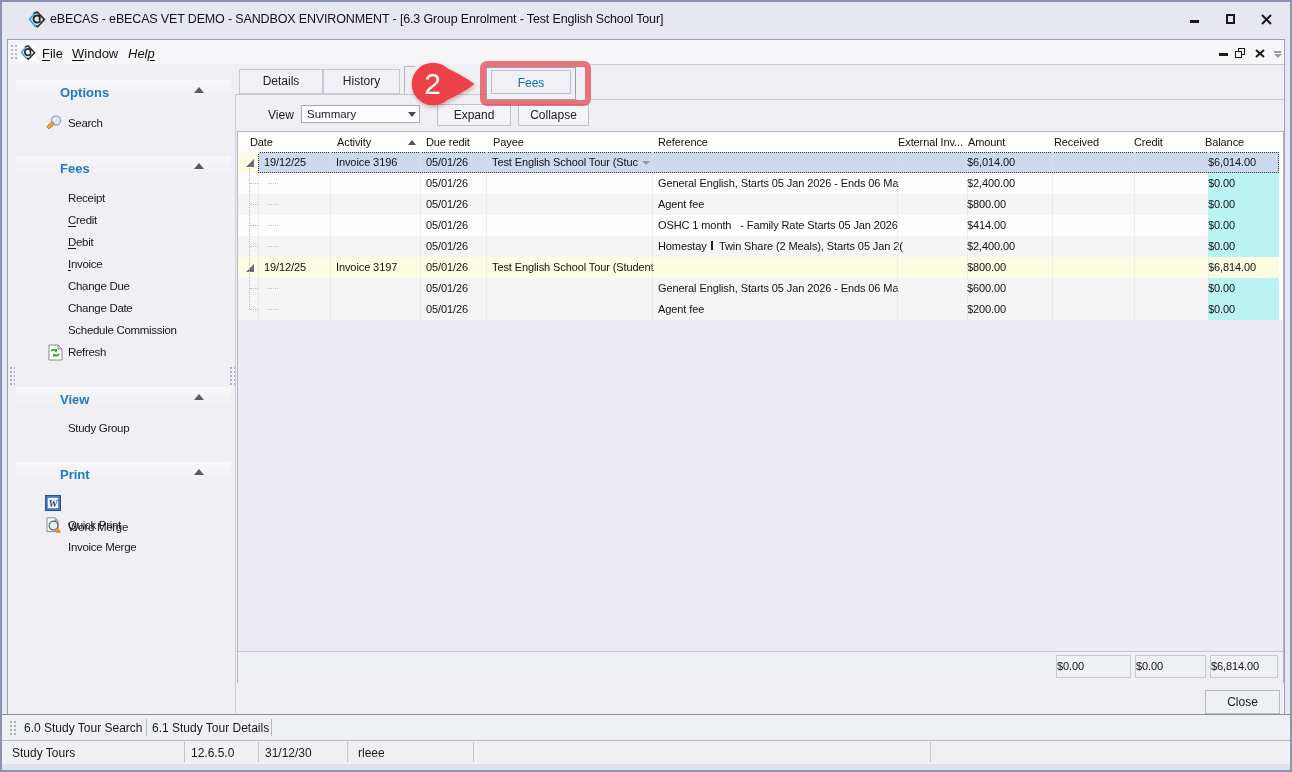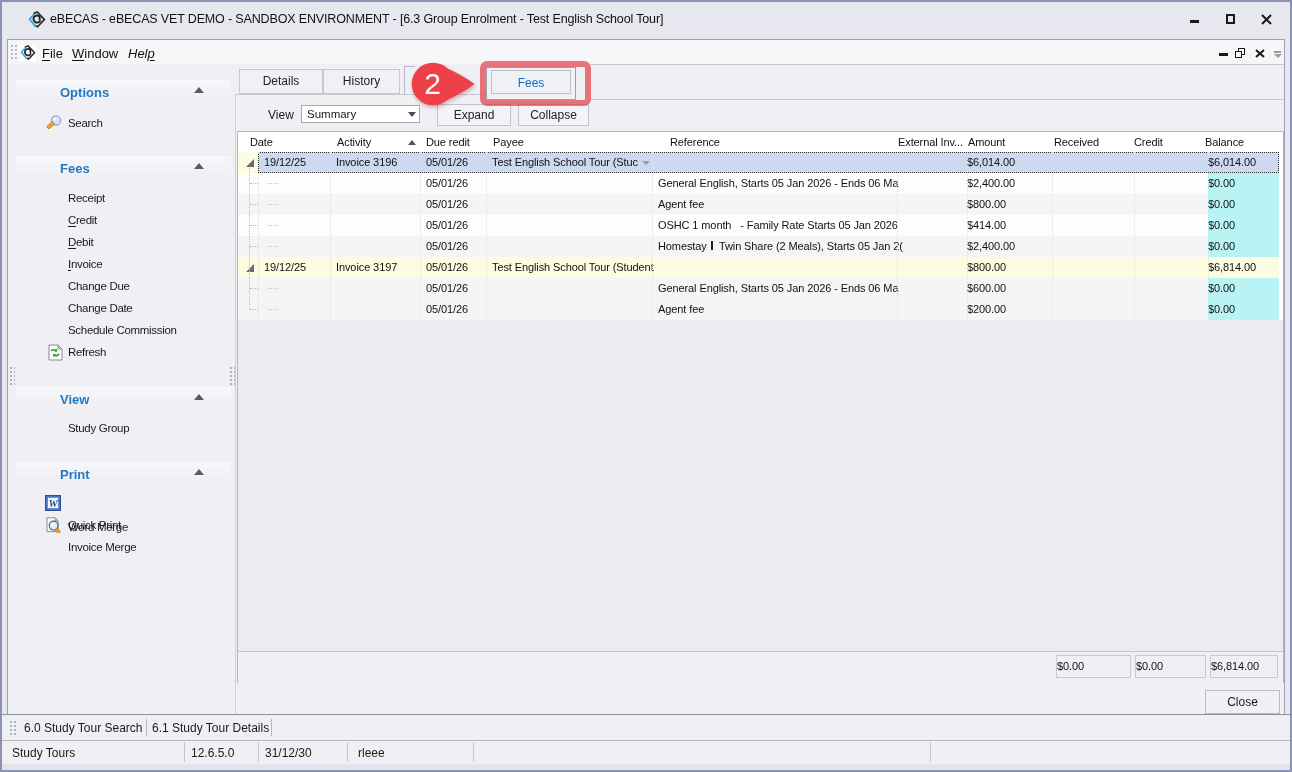--- a/index.html
+++ b/index.html
@@ -158,21 +158,21 @@
   <div class="abs" style="left:237px;top:131px;width:1047px;height:552px;border:1px solid #b2b6c4;box-sizing:border-box;background:#ebebf1;">
   </div>
   <div id="grid" class="abs" style="left:238px;top:132px;width:1045px;height:550px;overflow:hidden;">
 
     <div class="abs" style="left:0;top:0;width:1045px;height:20px;background:#fff;border-bottom:1px solid #e2e2e6;"></div>
     <div class="abs txt gtxt" style="left:4px;top:0;margin-left:8px;">Date</div>
     <div class="abs txt gtxt" style="left:99px;top:0;">Activity</div>
     <div class="abs" style="left:170px;top:8px;width:0;height:0;border-left:4px solid transparent;border-right:4px solid transparent;border-bottom:5px solid #55555c;"></div>
     <div class="abs txt gtxt" style="left:188px;top:0;">Due redit</div>
     <div class="abs txt gtxt" style="left:255px;top:0;">Payee</div>
-    <div class="abs txt gtxt" style="left:432px;top:0;">Reference</div>
+    <div class="abs txt gtxt" style="left:420px;top:0;">Reference</div>
     <div class="abs txt gtxt" style="left:660px;top:0;">External Inv...</div>
     <div class="abs txt gtxt rtxt" style="left:730px;top:0;width:80px;">Amount</div>
     <div class="abs txt gtxt rtxt" style="left:816px;top:0;width:77px;">Received</div>
     <div class="abs txt gtxt rtxt" style="left:896px;top:0;width:71px;">Credit</div>
     <div class="abs txt gtxt rtxt" style="left:967px;top:0;width:74px;">Balance</div>
 
     <div id="rows">
         <div class="abs" style="left:0;top:20px;width:20px;height:21px;background:#fcfce2;"></div>
         <div class="abs" style="left:20px;top:20px;width:1021px;height:21px;background:#ccd9ef;outline:1px dotted #333;outline-offset:-1px;"></div>
         <svg class="abs" style="left:7px;top:26px;" width="10" height="10">

